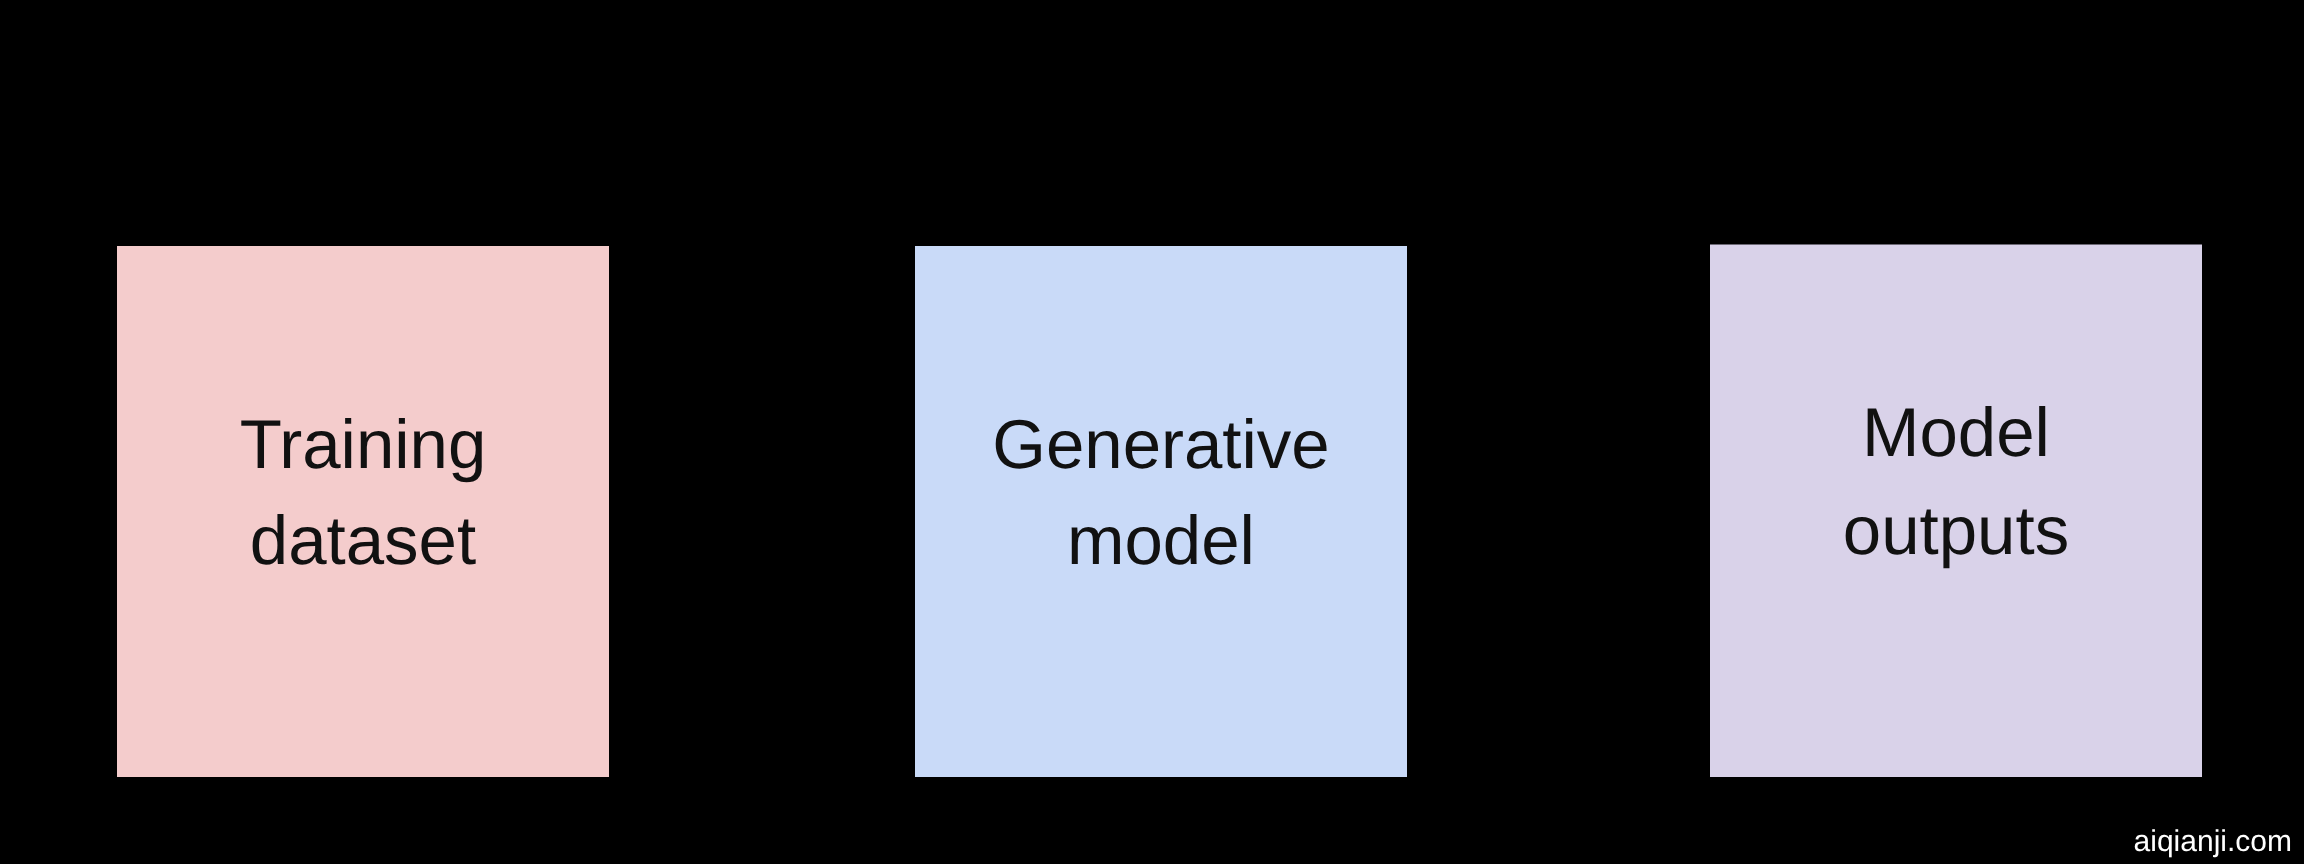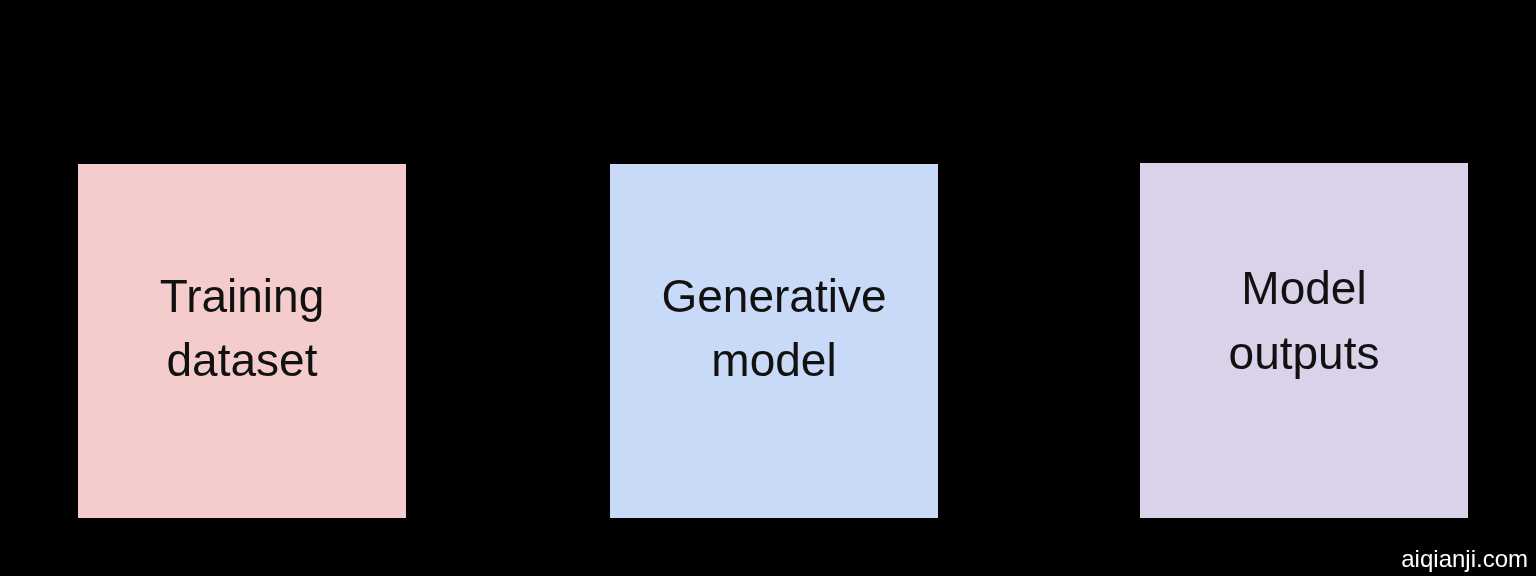--- a/index.html
+++ b/index.html
@@ -34,21 +34,21 @@
     text-align: center;
     white-space: pre-line;
     margin-top: -26px; 
   }
   .box-3 .box-label { margin-top: -40px; }
   .watermark {
     position: absolute;
     right: 8px;
     bottom: 4px;
     color: #ffffff;
-    font-size: 24px;
+    font-size: 20px;
     line-height: 1.1;
   }
 </style>
 </head>
 <body>
 
 <div class="canvas">
 
   <div class="diagram-box box-1" style="background: rgb(244, 204, 204);">
     <span class="box-label">Training

